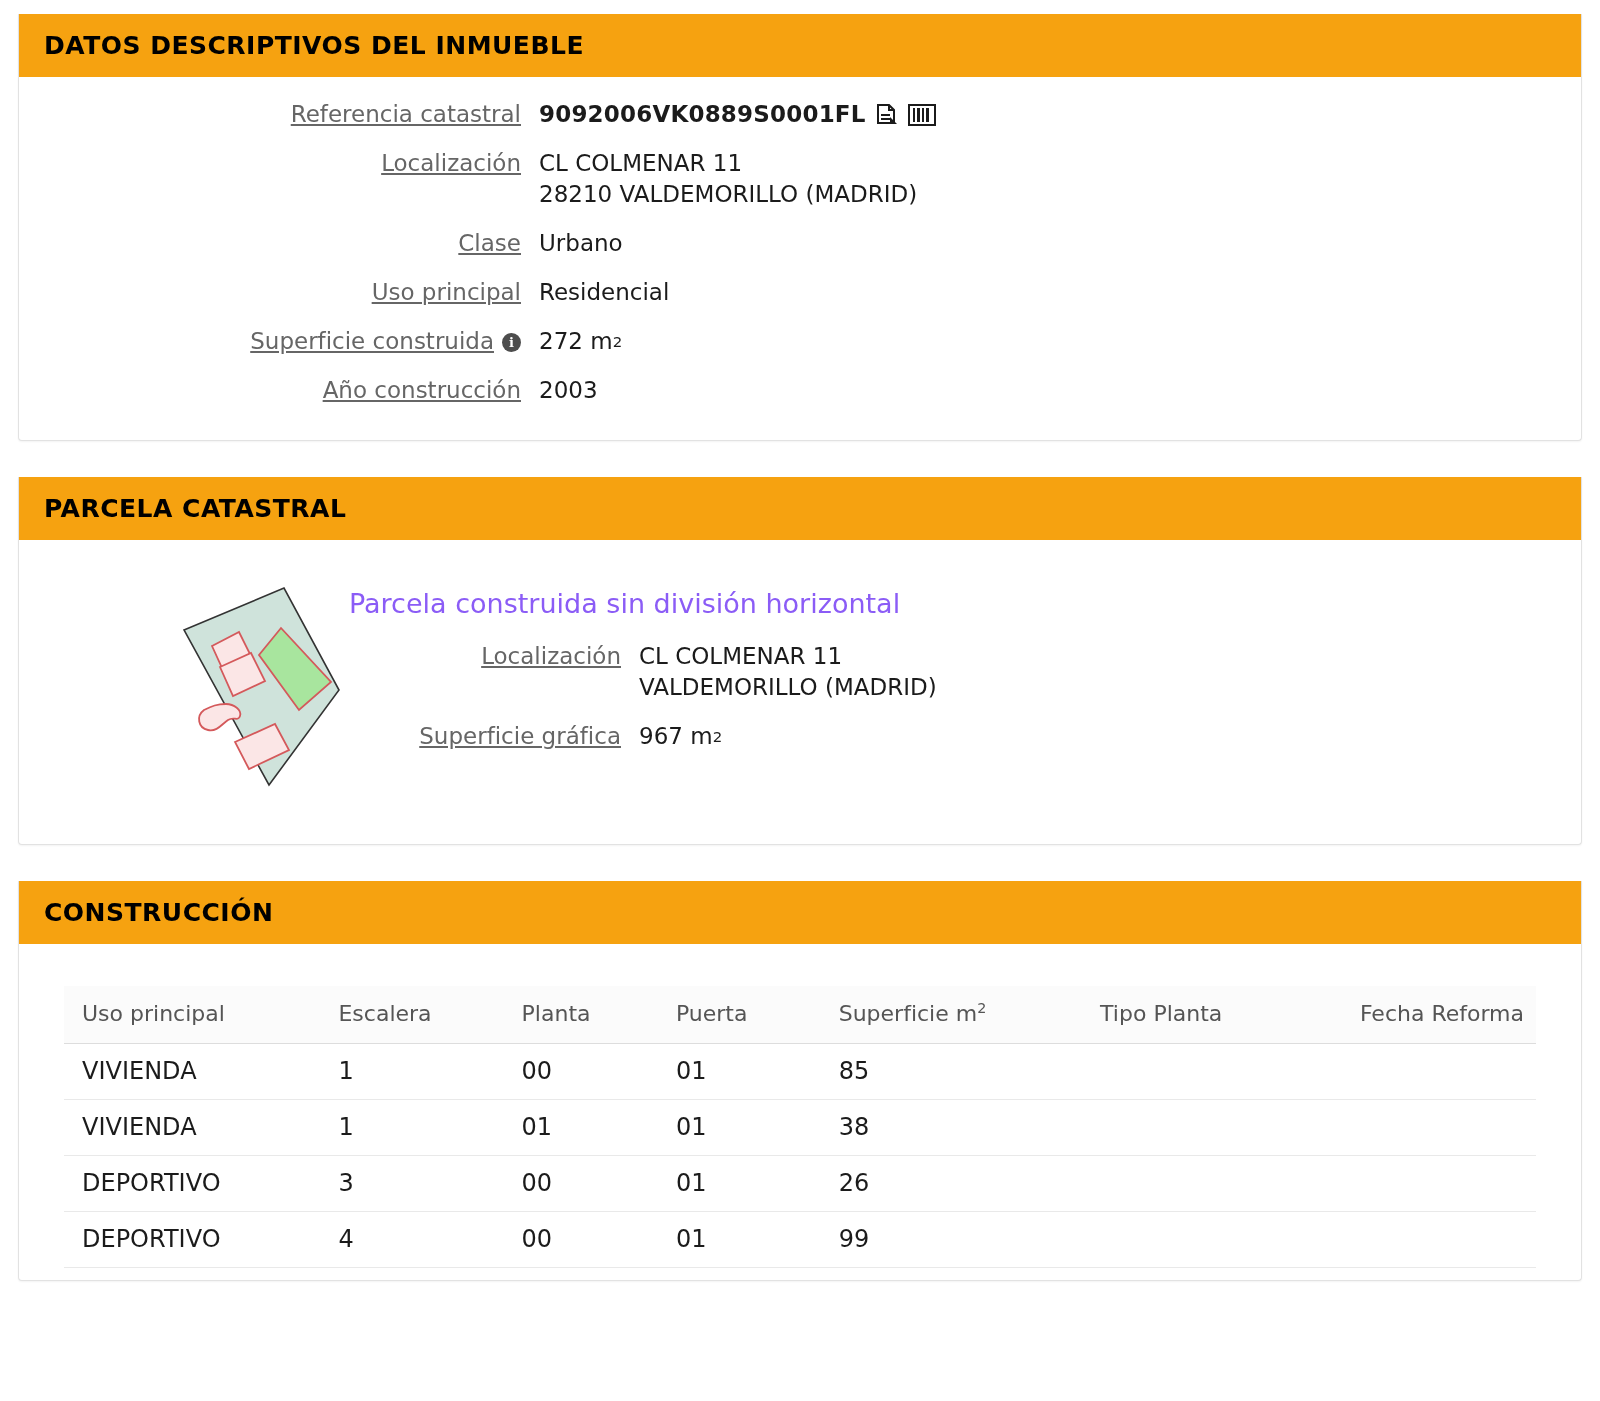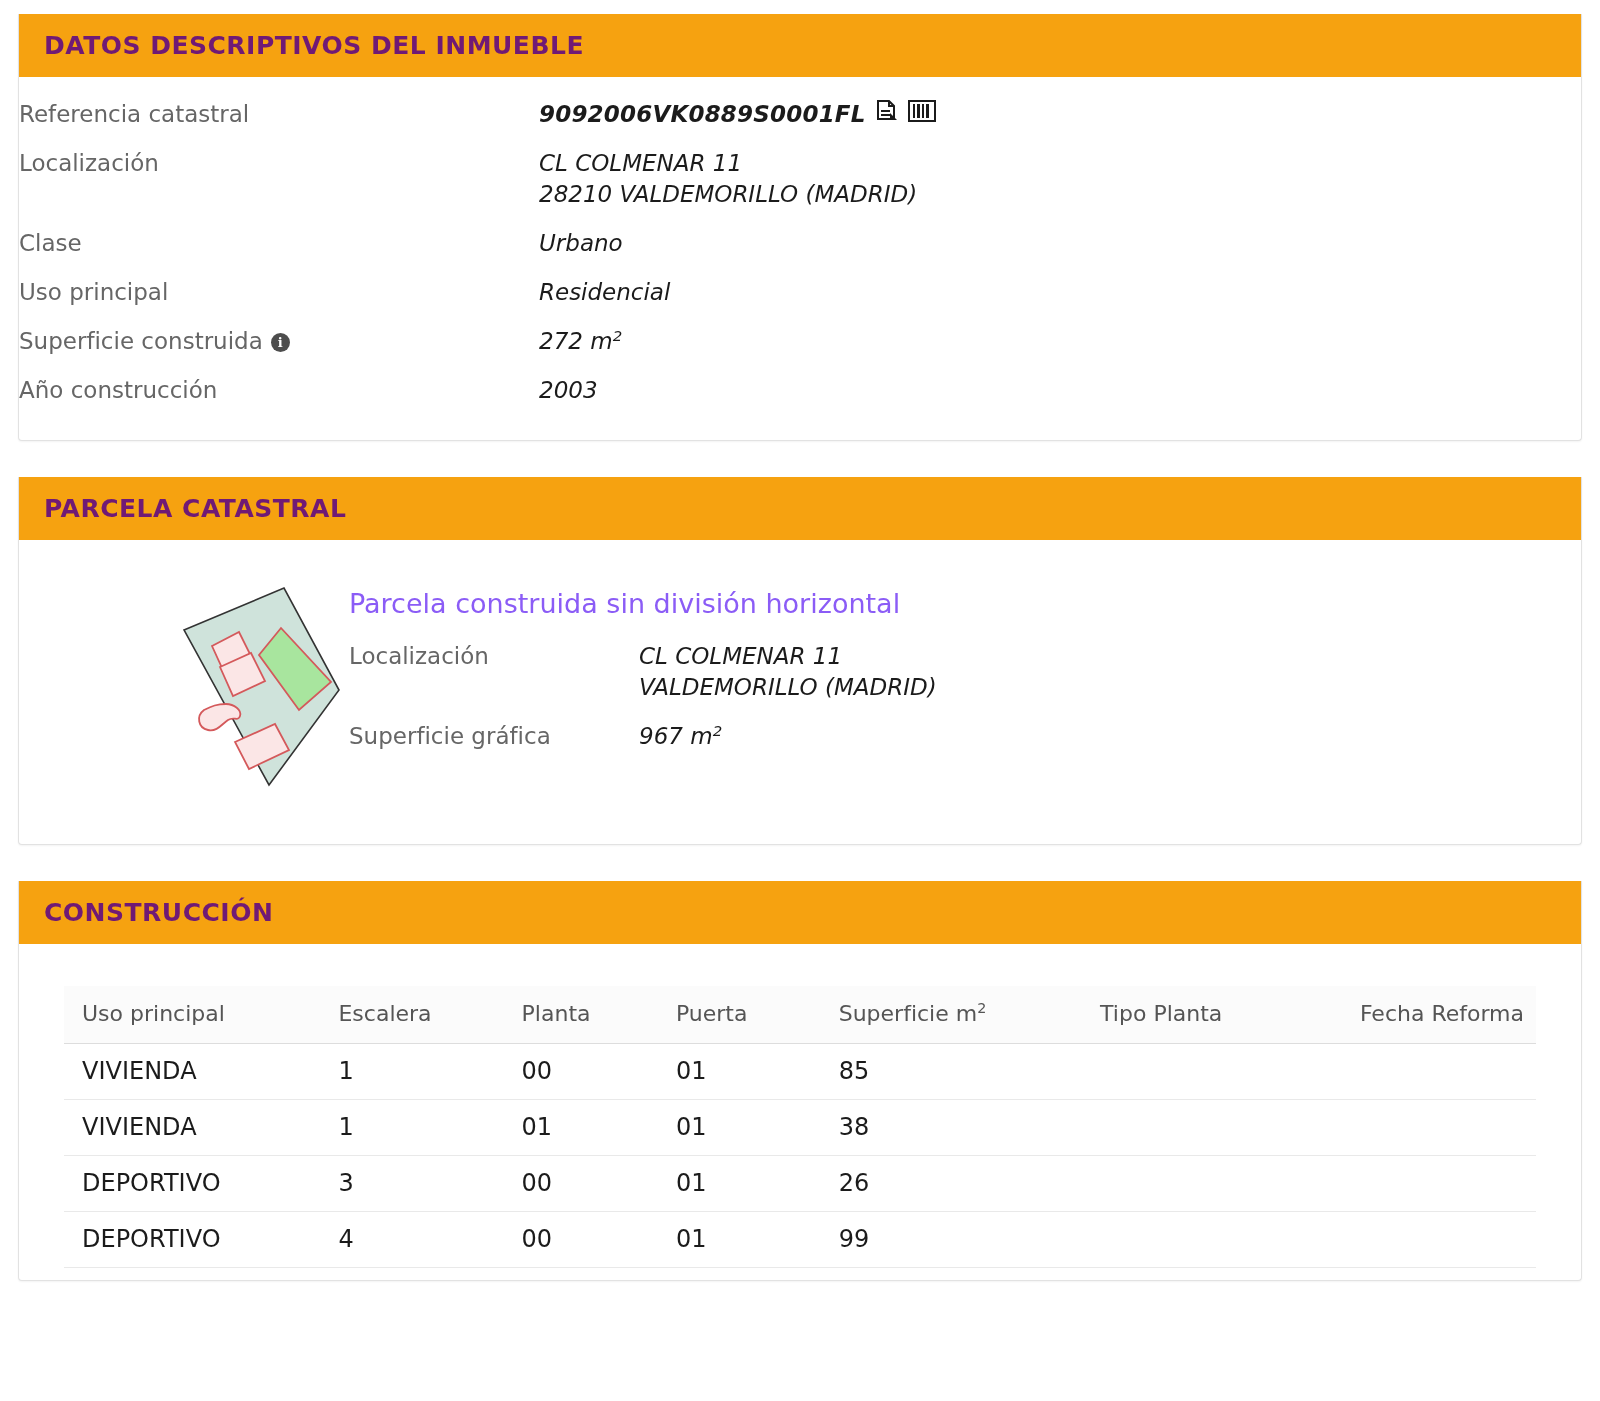--- a/index.html
+++ b/index.html
@@ -24,53 +24,54 @@
     margin: 0 18px 36px 18px;
     background: #ffffff;
     border: 1px solid #e2e2e2;
     border-top: none;
     border-radius: 0 0 4px 4px;
     box-shadow: 0 1px 2px rgba(0,0,0,0.05);
   }
   .panel.first { margin-top: 14px; }
   .panel-header {
     background: #F6A210;
-    color: #701a75;
+    color: #000000;
     font-size: 25px;
     font-weight: bold;
     letter-spacing: 0.5px;
     padding: 17px 0 17px 25px;
     box-sizing: border-box;
   }
   .panel-body {
     padding: 22px 0 30px 0;
   }
 
   
   .kv-row {
     display: flex;
     align-items: flex-start;
     margin-bottom: 18px;
   }
   .kv-label {
     width: 520px;
+    text-align: right;
     color: #666666;
     font-size: 23px;
     padding-right: 18px;
     box-sizing: border-box;
     line-height: 1.35;
+    text-decoration: underline;
   }
   .kv-value {
     color: #1b1b1b;
     font-size: 23px;
     line-height: 1.35;
     display: flex;
-    align-items: flex-start;
+    align-items: center;
     flex-wrap: wrap;
-    font-style: italic;
   }
   .kv-value .multiline { display: block; }
   .ref-value {
     font-weight: bold;
     font-size: 23px;
     letter-spacing: 0.2px;
   }
 
   
   .icon-btn {

